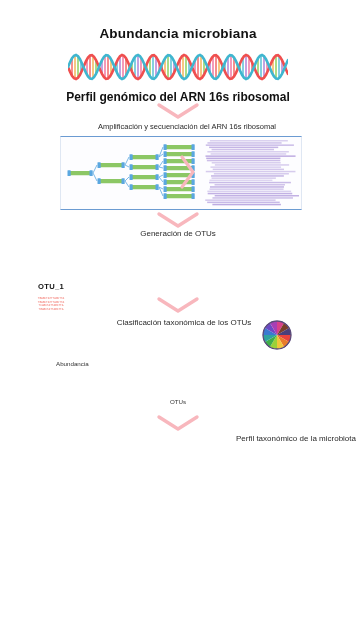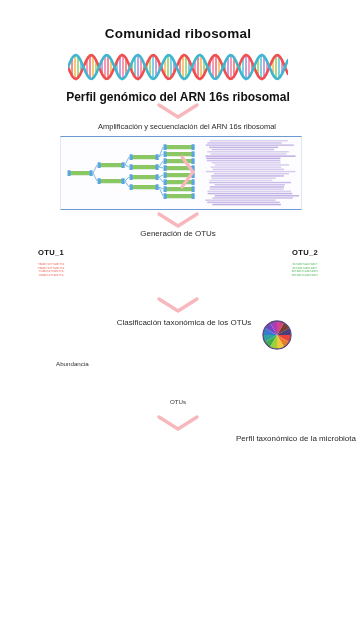--- a/index.html
+++ b/index.html
@@ -49,21 +49,21 @@
     background:#fdfdff;border-top:1.4px solid #6b9bd2;border-bottom:1.4px solid #6b9bd2;
     border-left:1px solid #dfe7f3;border-right:1px solid #dfe7f3;
   }
   .amp-panel svg{display:block;}
 
   
   .otu-cols{
     position:absolute;left:12px;top:248px;width:332px;height:44px;
     display:flex;justify-content:space-between;
   }
-  .otu-col{width:78px;text-align:center;}
+  .otu-col{width:78px;text-align:center;margin-top:34px;}
   .otu-label{font-size:7.6px;font-weight:bold;color:#111;letter-spacing:.3px;}
   .otu-seqs{margin-top:6px;}
   .seq-line{
     font-family:"Liberation Mono", monospace;
     font-size:2.9px;line-height:3.6px;letter-spacing:-.08px;white-space:nowrap;
   }
 
   
   .bar-wrap{position:absolute;left:0;top:330px;width:356px;height:80px;}
   .bar-ylabel{
@@ -81,21 +81,21 @@
   }
 
   
   .stack-wrap{position:absolute;left:0;top:450px;width:356px;height:140px;}
 </style>
 </head>
 <body>
 
 <div class="page">
 
-  <div class="title">Comunidad ribosomal</div>
+  <div class="title">Abundancia microbiana</div>
 
   <div class="helix">
     <svg width="220" height="38" viewBox="0 0 220 38">
       <g id="rungs">
           <line x1="4" y1="27.69751344674944" x2="4" y2="10.302486553250564" stroke="#ef4f4f" stroke-width="1.5" opacity="0.85"></line>
           <line x1="7" y1="30.861619891937337" x2="7" y2="7.1383801080626625" stroke="#f2a93b" stroke-width="1.5" opacity="0.85"></line>
           <line x1="10" y1="29.773654474848897" x2="10" y2="8.226345525151096" stroke="#7ac943" stroke-width="1.5" opacity="0.85"></line>
           <line x1="13" y1="24.82362355037297" x2="13" y2="13.176376449627032" stroke="#3fb6cf" stroke-width="1.5" opacity="0.85"></line>
           <line x1="16" y1="17.785980136150815" x2="16" y2="20.214019863849177" stroke="#a36fd0" stroke-width="1.5" opacity="0.85"></line>
           <line x1="19" y1="11.183530207333336" x2="19" y2="26.816469792666666" stroke="#f06292" stroke-width="1.5" opacity="0.85"></line>
@@ -291,29 +291,20 @@
   <div class="otu-cols" id="otu-cols">
       <div class="otu-col">
         <div class="otu-label">OTU_1</div>
         <div class="otu-seqs">
           <div class="seq-line" style="color: rgb(242, 115, 106);">TGAGCTATTTAGCTTA</div>
           <div class="seq-line" style="color: rgb(242, 115, 106);">TGAGCTATTTAGCTTA</div>
           <div class="seq-line" style="color: rgb(242, 115, 106);">TCAGCTATTAGCTTA</div>
           <div class="seq-line" style="color: rgb(242, 115, 106);">TGAGCTATTAGCTTA</div>
         </div>
       </div>
-      <div class="otu-col">
-        <div class="otu-label">OTU_2</div>
-        <div class="otu-seqs">
-          <div class="seq-line" style="color: rgb(95, 191, 106);">GCTAGCTAACTAGCT</div>
-          <div class="seq-line" style="color: rgb(95, 191, 106);">GCTAGCTAGCTAGCT</div>
-          <div class="seq-line" style="color: rgb(95, 191, 106);">GCTAGCTCAGCTAGCT</div>
-          <div class="seq-line" style="color: rgb(95, 191, 106);">GCTAGCTCAGCTAGCT</div>
-        </div>
-      </div>
     </div>
 
   <div class="chev" style="top:296px">
     <svg width="44" height="18" viewBox="0 0 44 18">
         <path d="M3 3 L22 15 L41 3" fill="none" stroke="#f8b7bd" stroke-width="3.4" stroke-linecap="round" stroke-linejoin="round"></path>
       </svg>
   </div>
 
   <div class="class-head">Clasificación taxonómica de los OTUs</div>
 

